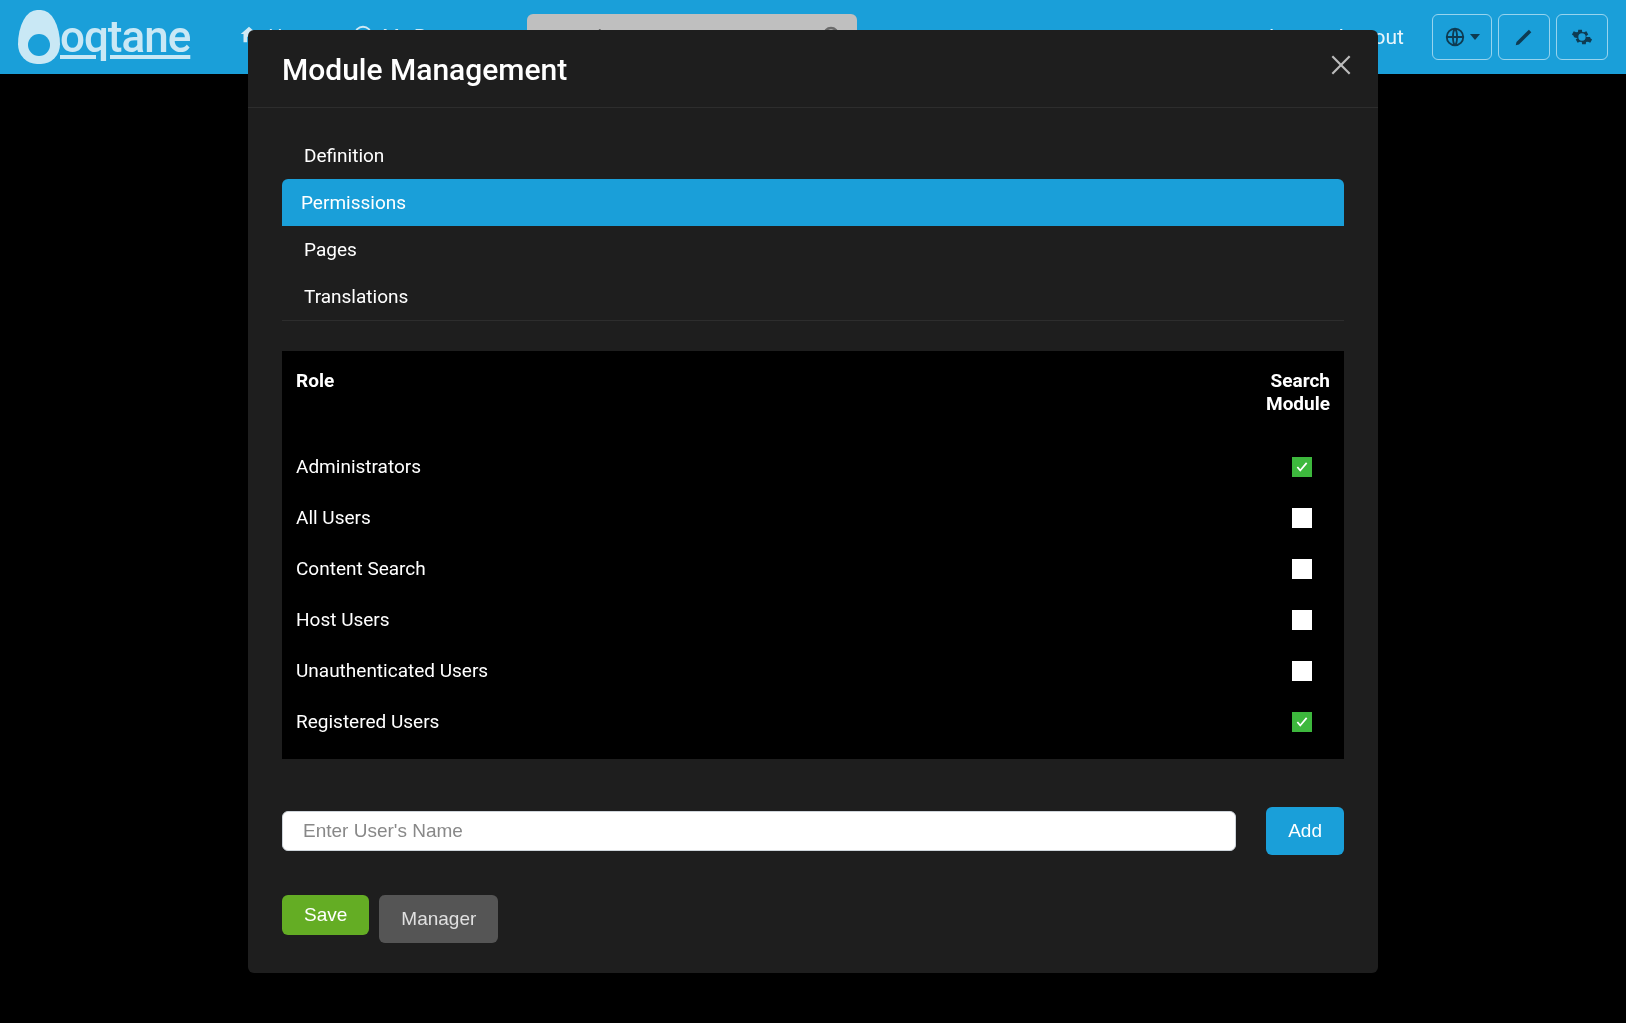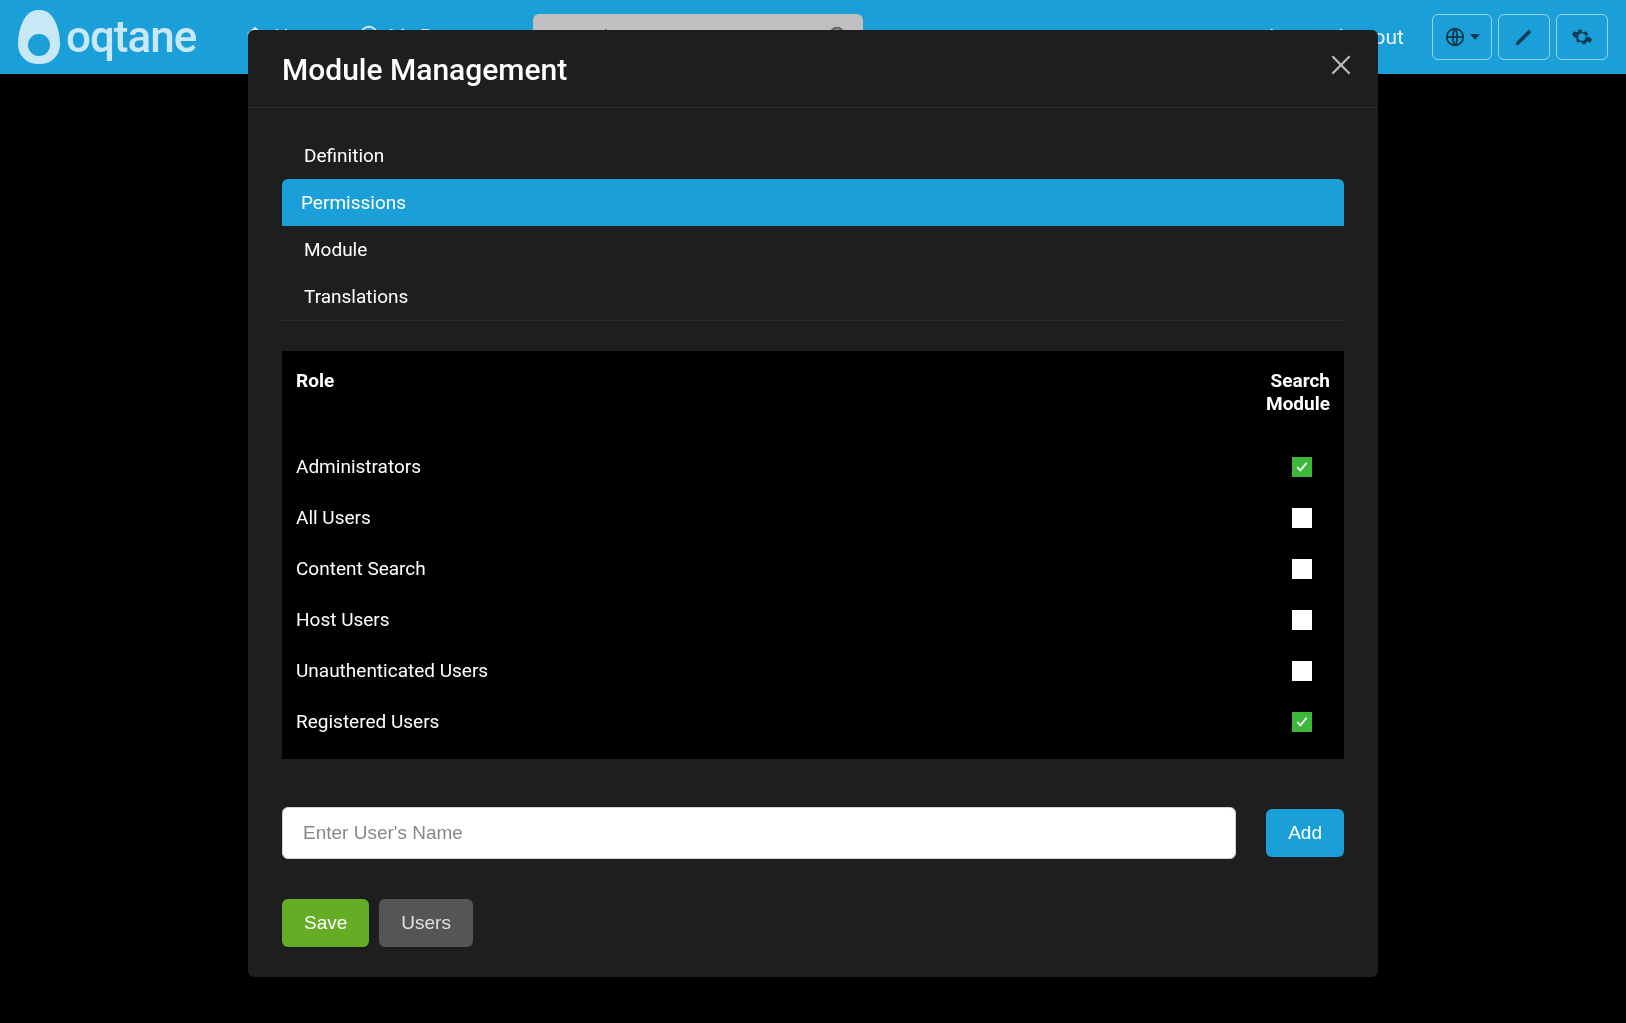--- a/index.html
+++ b/index.html
@@ -16,23 +16,23 @@
     height: 74px;
     background: #1a9fd9;
     display: flex;
     align-items: center;
     padding: 0 18px;
     gap: 28px;
   }
   .logo {
     display: flex;
     align-items: center;
-    gap: 6px;
     color: #e8f5fb;
     opacity: 0.85;
+    text-decoration: underline;
   }
   .logo-drop {
     width: 42px;
     height: 54px;
     background: #e8f5fb;
     border-radius: 50% 50% 50% 50% / 70% 70% 40% 40%;
     position: relative;
     transform: rotate(0deg);
   }
   .logo-drop:after {
@@ -216,21 +216,21 @@
   .chk.checked svg{width:14px;height:14px;stroke:#fff;stroke-width:3;fill:none;}
 
   .user-add {
     margin-top:48px;
     display:flex;
     gap:30px;
     align-items:center;
   }
   .user-add input {
     flex:1;
-    height:52px;
+    height:40px;
     border-radius:6px;
     border:1px solid #ced4da;
     padding:0 20px;
     font-size:19px;
     color:#333;
     background:#fff;
   }
   .user-add input::placeholder{color:#888;}
   .btn-add {
     background:#1a9fd9;
@@ -246,21 +246,21 @@
   .actions {
     margin-top:40px;
     display:flex;
     gap:10px;
   }
   .btn-save {
     background:#64ad24;
     color:#fff;
     border:none;
     border-radius:6px;
-    height:48px;
+    height:40px;
     padding:0 22px;
     font-size:19px;
     cursor:pointer;
   }
   .btn-cancel {
     background:#555;
     color:#e0e0e0;
     border:none;
     border-radius:6px;
     height:48px;
@@ -337,21 +337,21 @@
       <svg viewBox="0 0 24 24">
           <line x1="4" y1="4" x2="20" y2="20"></line>
           <line x1="20" y1="4" x2="4" y2="20"></line>
         </svg>
     </div>
     <div class="modal-hr"></div>
 
     <div class="tabs">
       <div class="tab">Definition</div>
       <div class="tab active">Permissions</div>
-      <div class="tab">Module</div>
+      <div class="tab">Pages</div>
       <div class="tab">Translations</div>
     </div>
 
     <div class="perm-table">
       <div class="perm-header">
         <span class="col-role">Role</span>
         <span class="col-utilize">Search Module</span>
       </div>
       <div id="perm-rows">
           <div class="perm-row">
@@ -389,16 +389,16 @@
         </div>
     </div>
 
     <div class="user-add">
       <input type="text" placeholder="Enter User's Name" style="">
       <button class="btn-add">Add</button>
     </div>
 
     <div class="actions">
       <button class="btn-save">Save</button>
-      <button class="btn-cancel">Users</button>
+      <button class="btn-cancel">Manager</button>
     </div>
   </div>
 </div>
 
 </body></html>

